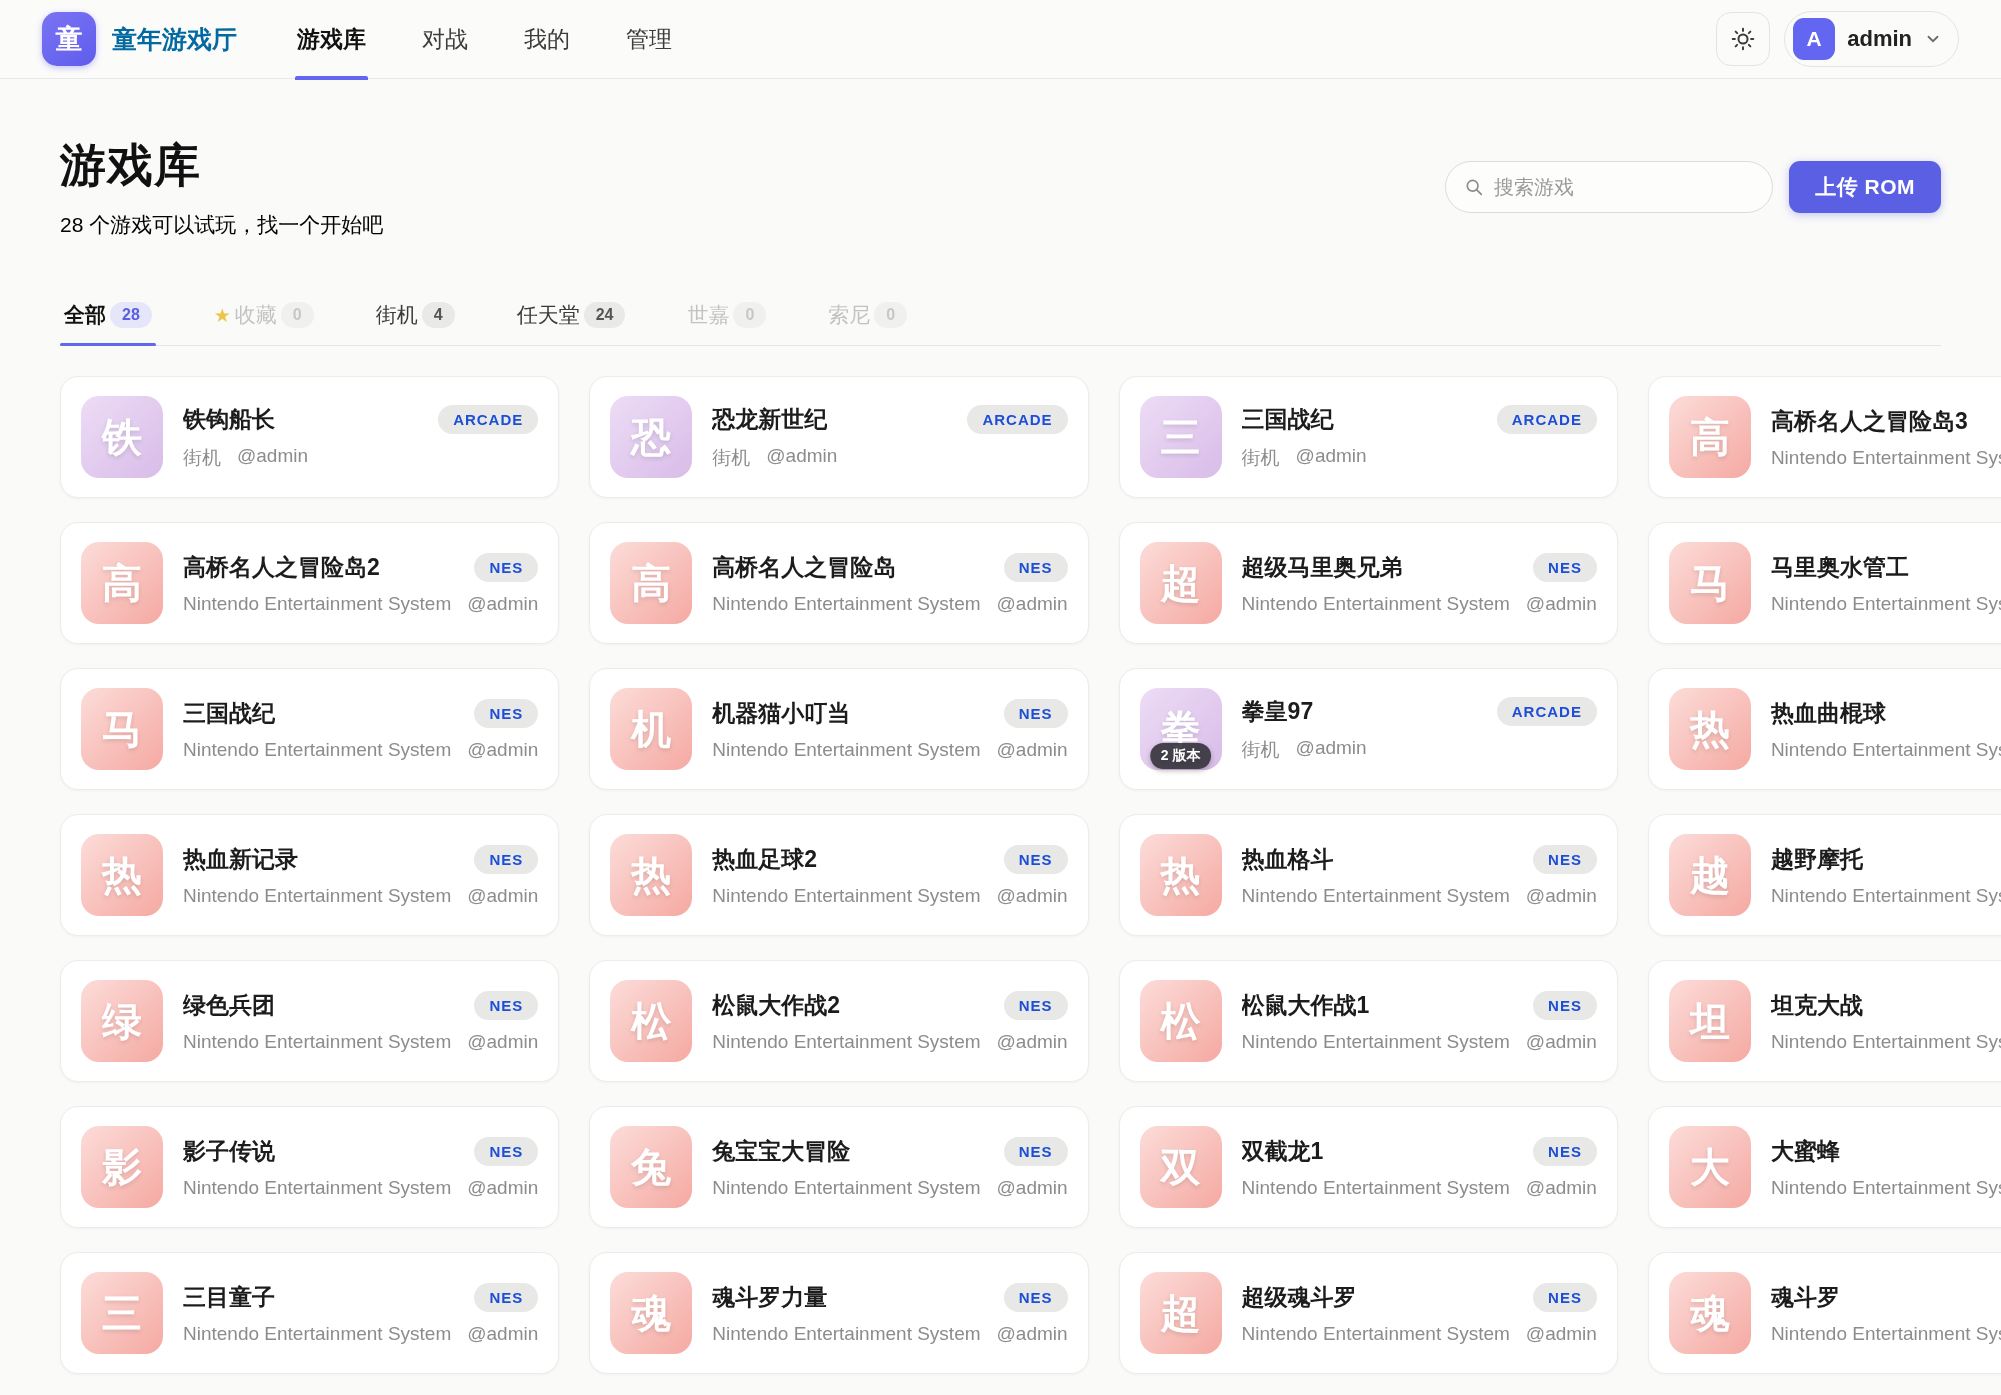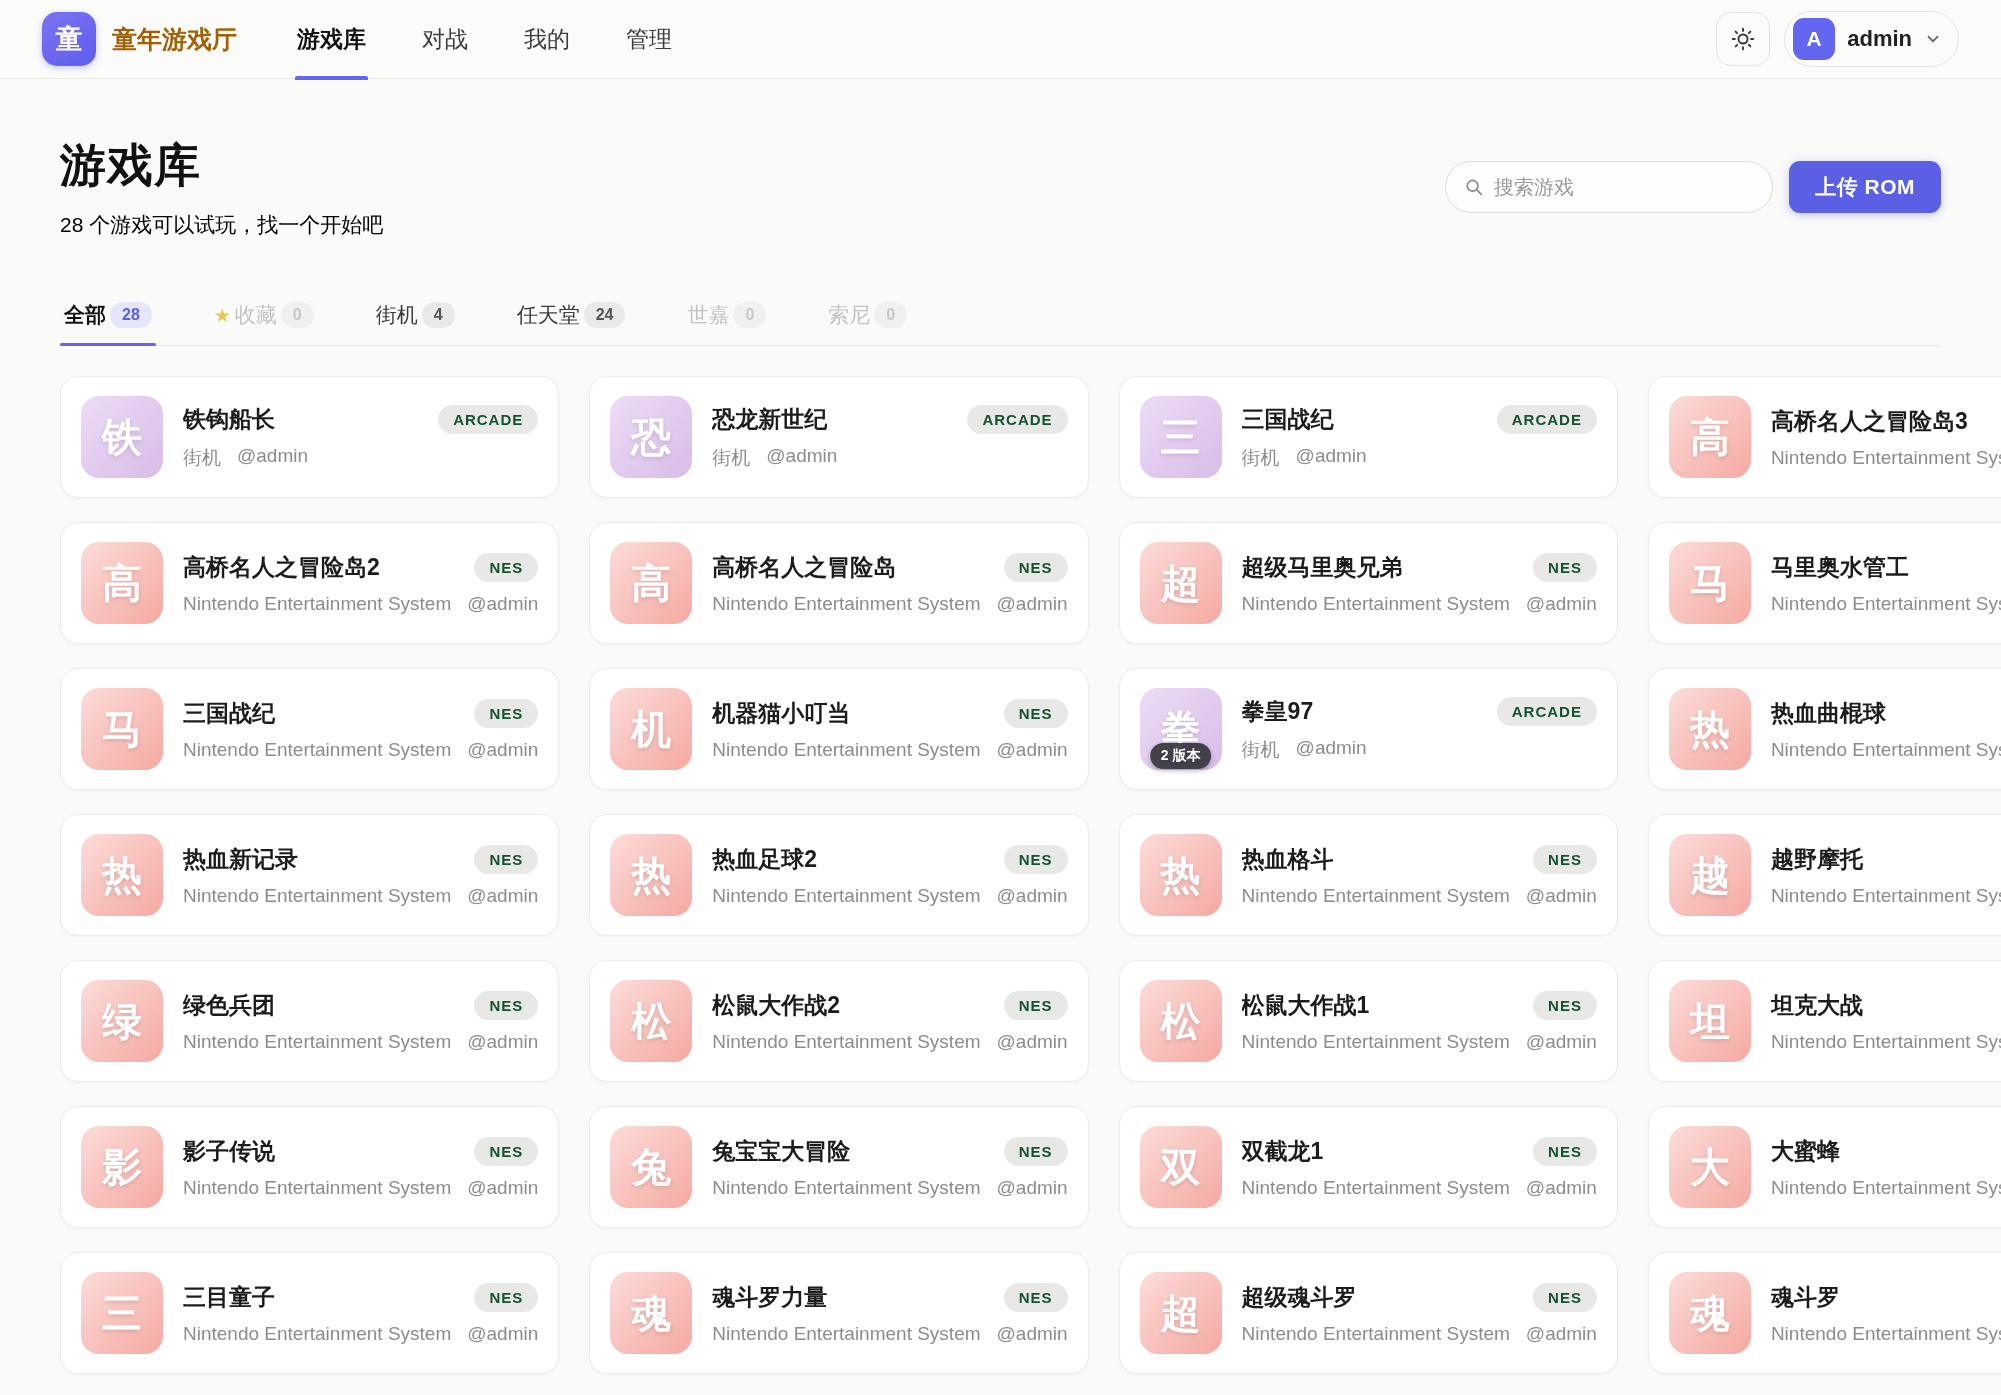--- a/index.html
+++ b/index.html
@@ -13,21 +13,21 @@
     height:79px; display:flex; align-items:center;
     padding:0 42px; border-bottom:1px solid #e8e8e7; background:#fbfbfa;
   }
   .logo-sq {
     width:54px; height:54px; border-radius:15px;
     background:linear-gradient(145deg,#7a74f2,#5f5ced);
     color:#fff; font-size:27px; font-weight:bold;
     display:flex; align-items:center; justify-content:center;
     box-shadow:0 2px 6px rgba(95,92,237,.35);
   }
-  .brand { font-size:25px; font-weight:bold; margin-left:16px; color:#a16207; }
+  .brand { font-size:25px; font-weight:bold; margin-left:16px; color:#0369a1; }
   .nav { display:flex; align-items:stretch; height:79px; margin-left:58px; gap:52px; }
   .nav-item {
     display:flex; align-items:center; font-size:23px; color:#3c3c3c;
     cursor:pointer; position:relative; padding:0 2px;
   }
   .nav-item.active { font-weight:bold; color:#121212; }
   .nav-item.active::after {
     content:""; position:absolute; left:0; right:0; bottom:-1px; height:4px;
     background:#6366f1; border-radius:2px 2px 0 0;
   }
@@ -112,21 +112,21 @@
     padding:4px 11px; border-radius:999px; white-space:nowrap;
     box-shadow:0 2px 5px rgba(0,0,0,.25);
   }
   .card-body { flex:1; min-width:0; }
   .card-top { display:flex; align-items:center; justify-content:space-between; gap:24px; }
   .game-title {
     font-size:23px; font-weight:bold; color:#1c1c1c; white-space:nowrap;
     overflow:hidden;
   }
   .plat-badge {
-    flex:none; background:#e8e8e6; color:#14532d; font-size:15px; font-weight:bold;
+    flex:none; background:#e8e8e6; color:#1d4ed8; font-size:15px; font-weight:bold;
     letter-spacing:1px; padding:6px 15px; border-radius:999px;
   }
   .card-sub {
     margin-top:10px; font-size:19px; color:#8c8c8c; display:flex; gap:16px;
     white-space:nowrap; overflow:hidden;
   }
   .card-sub span { flex:none; }
   svg { display:block; }
 </style>
 </head>

